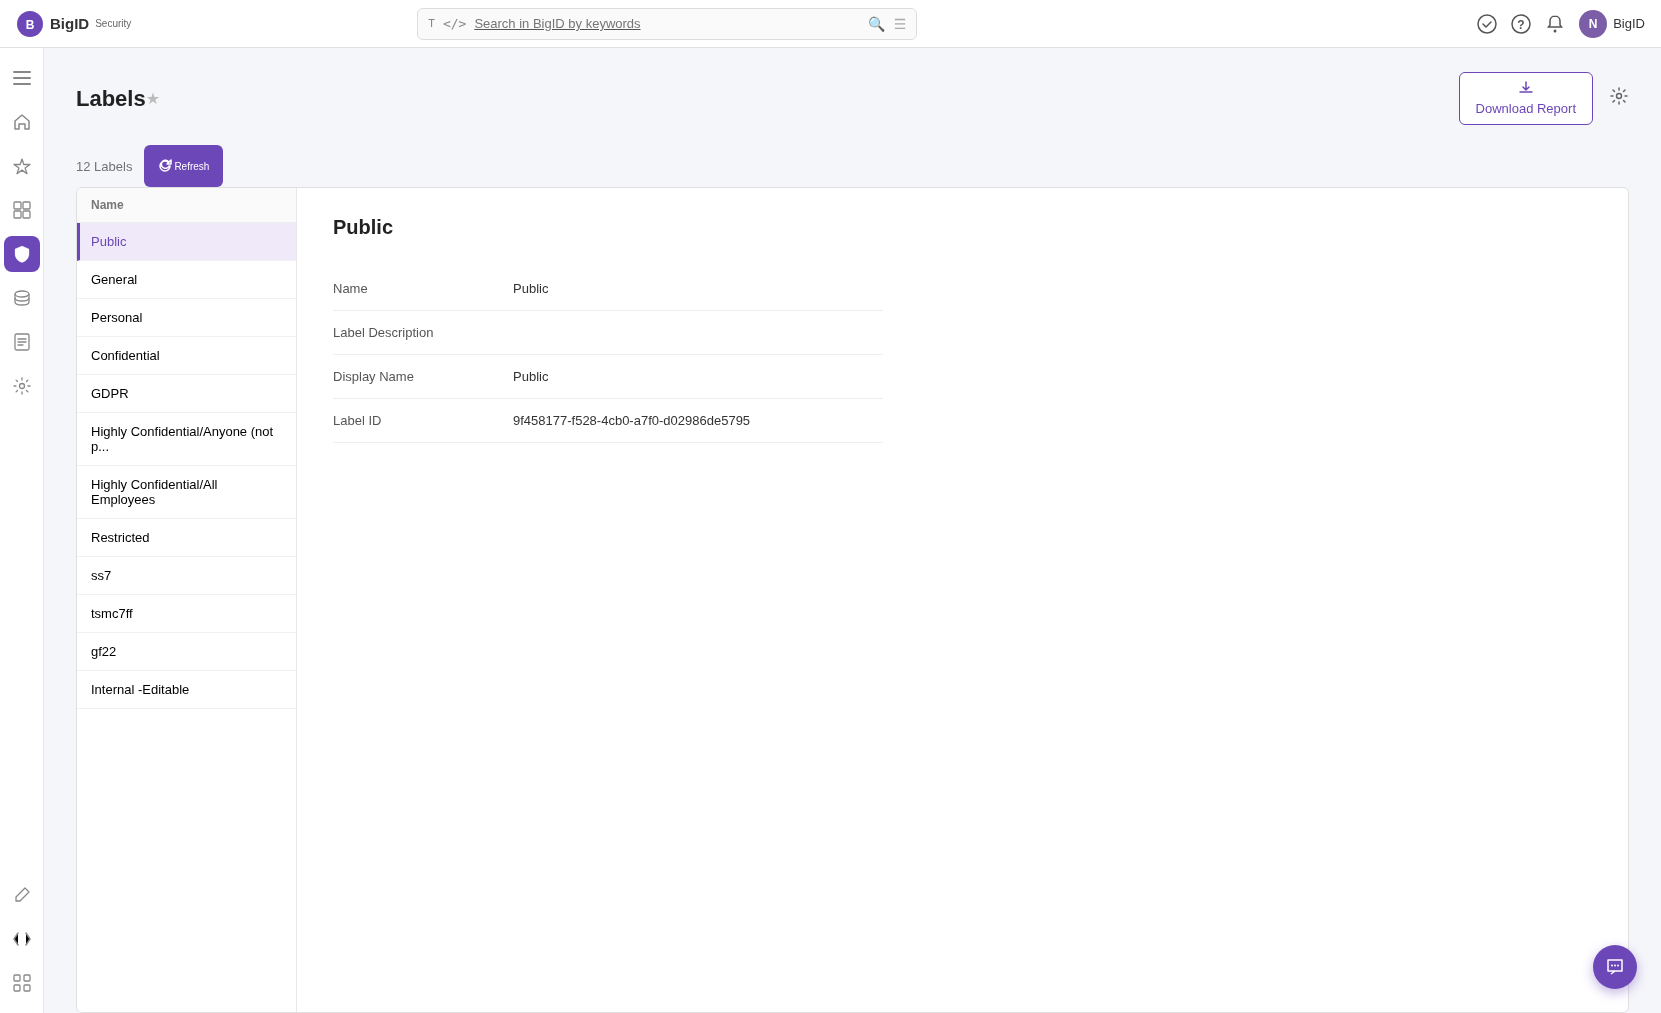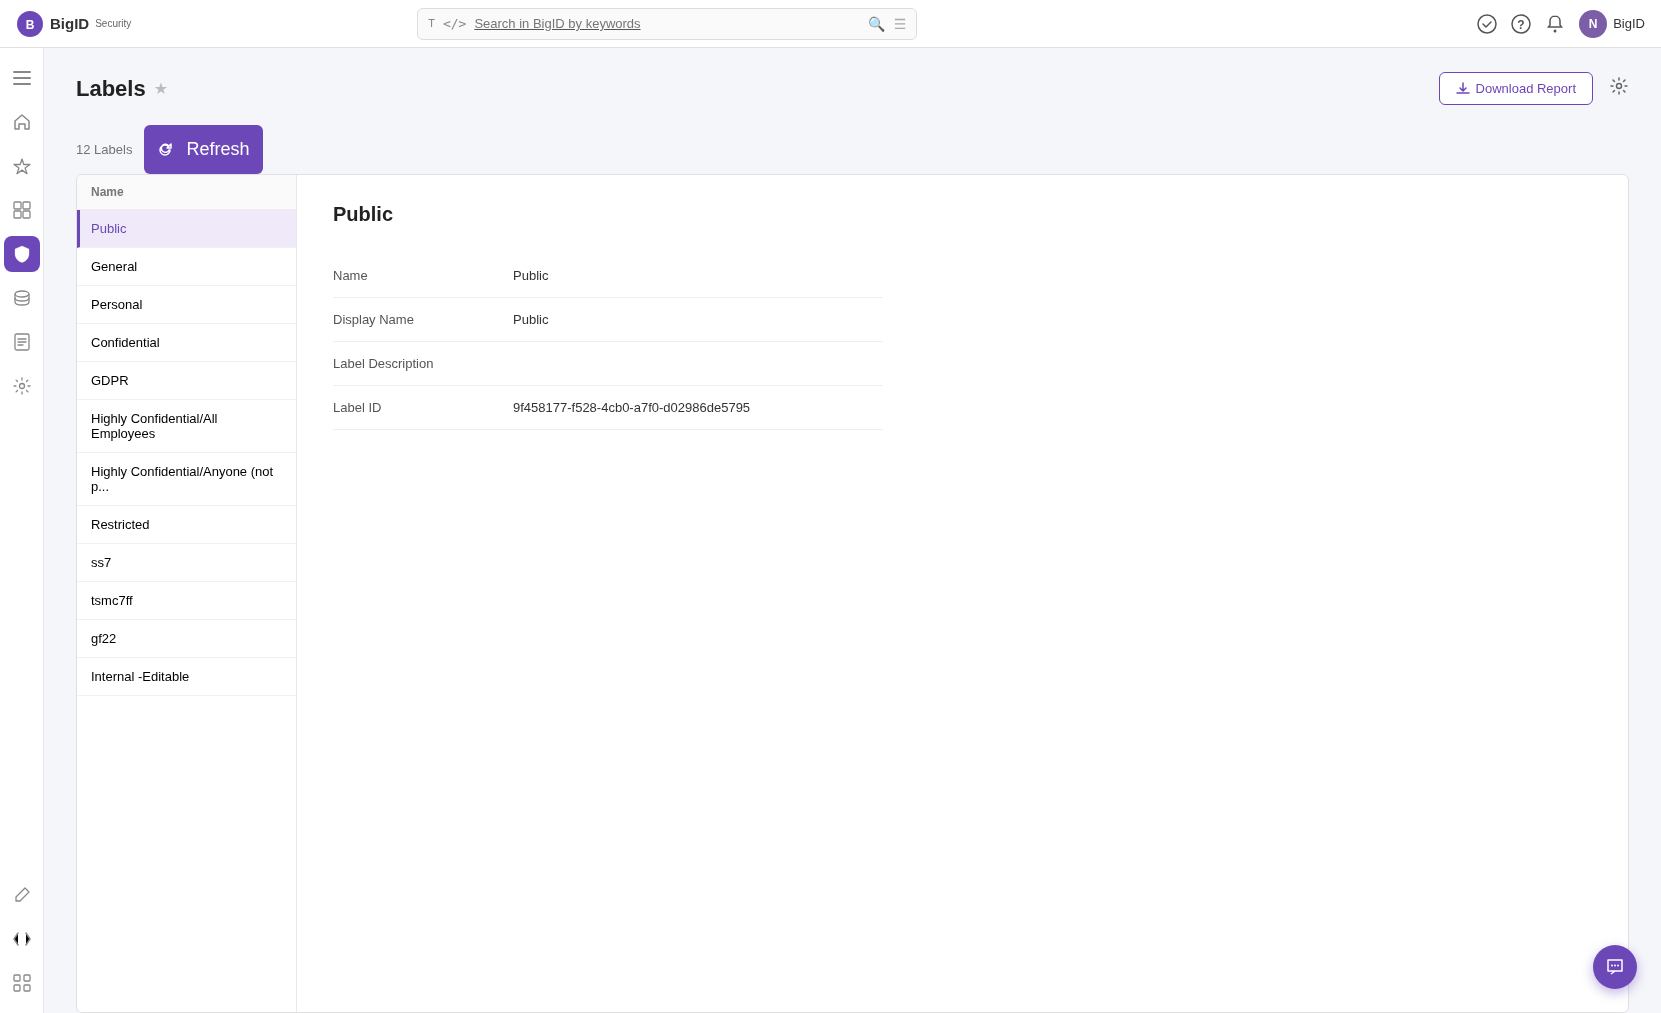--- a/index.html
+++ b/index.html
@@ -36,36 +36,36 @@
       width: 36px; height: 36px; border-radius: 8px; display: flex; align-items: center;
       justify-content: center; cursor: pointer; color: #888; font-size: 16px;
     }
     .sidebar-icon.active { background: #6c47b8; color: #fff; }
 
     
     .content-area { flex: 1; display: flex; flex-direction: column; overflow: hidden; padding: 24px 32px 0 32px; }
 
     
     .page-header { display: flex; align-items: center; justify-content: space-between; margin-bottom: 20px; }
-    .page-title-row { display: flex; align-items: center; gap: 8px; }
+    .page-title-row { display: flex; align-items: center; }
     .page-title { font-size: 22px; font-weight: 600; color: #222; }
     .star-icon { color: #bbb; cursor: pointer; font-size: 16px; }
     .download-btn {
       display: flex; align-items: center; gap: 6px; padding: 8px 16px; border: 1.5px solid #6c47b8;
-      border-radius: 6px; background: #fff; color: #6c47b8; font-size: 13px; font-weight: 500; cursor: pointer;
+      border-radius: 6px; background: #fff; color: #6c47b8; font-size: 13px; font-weight: 500; cursor: pointer; flex-direction: column;
     }
     .settings-icon { color: #666; cursor: pointer; font-size: 18px; margin-left: 8px; }
 
     
     .labels-toolbar { display: flex; align-items: center; gap: 12px; margin-bottom: 0; }
     .labels-count { font-size: 13px; color: #737373; font-weight: 500; padding: 4px 0; }
     .refresh-btn {
-      display: flex; align-items: center; gap: 14px; padding: 14px 14px;
+      display: flex; align-items: center; gap: 2px; padding: 14px 14px;
       background: #6c47b8; color: #fff; border: none; border-radius: 6px;
-      font-size: 18px; font-weight: 500; cursor: pointer;
+      font-size: 10px; font-weight: 500; cursor: pointer;
     }
 
     
     .labels-panel { display: flex; flex: 1; border: 1px solid #e0e0e0; border-radius: 6px; overflow: hidden; background: #fff; }
 
     
     .labels-list { width: 220px; border-right: 1px solid #e8e8e8; overflow-y: auto; flex-shrink: 0; }
     .labels-list-header { padding: 10px 14px; font-size: 12px; font-weight: 600; color: #777; border-bottom: 1px solid #eee; background: #fafafa; }
     .label-item {
       padding: 11px 14px; font-size: 13px; color: #000000; cursor: pointer;
@@ -253,44 +253,44 @@
     <div class="labels-panel">
 
       <div class="labels-list">
         <div class="labels-list-header">Name</div>
 
       <div class="label-item active">Public</div>
           <div class="label-item">General</div>
           <div class="label-item">Personal</div>
           <div class="label-item">Confidential</div>
           <div class="label-item">GDPR</div>
+          <div class="label-item">Highly Confidential/Anyone (not p...</div>
           <div class="label-item">Highly Confidential/All Employees</div>
-          <div class="label-item">Highly Confidential/Anyone (not p...</div>
           <div class="label-item">Restricted</div>
           <div class="label-item">ss7</div>
           <div class="label-item">tsmc7ff</div>
           <div class="label-item">gf22</div>
           <div class="label-item">Internal -Editable</div>
         </div>
 
       <div class="detail-panel">
         <div class="detail-title">Public</div>
         <table class="detail-table">
           <tbody id="detail-table-body">
               <tr>
                 <td>Name</td>
                 <td>Public</td>
               </tr>
               <tr>
+                <td>Label Description</td>
+                <td></td>
+              </tr>
+              <tr>
                 <td>Display Name</td>
                 <td>Public</td>
-              </tr>
-              <tr>
-                <td>Label Description</td>
-                <td></td>
               </tr>
               <tr>
                 <td>Label ID</td>
                 <td>9f458177-f528-4cb0-a7f0-d02986de5795</td>
               </tr>
             </tbody>
         </table>
       </div>
     </div>
 

